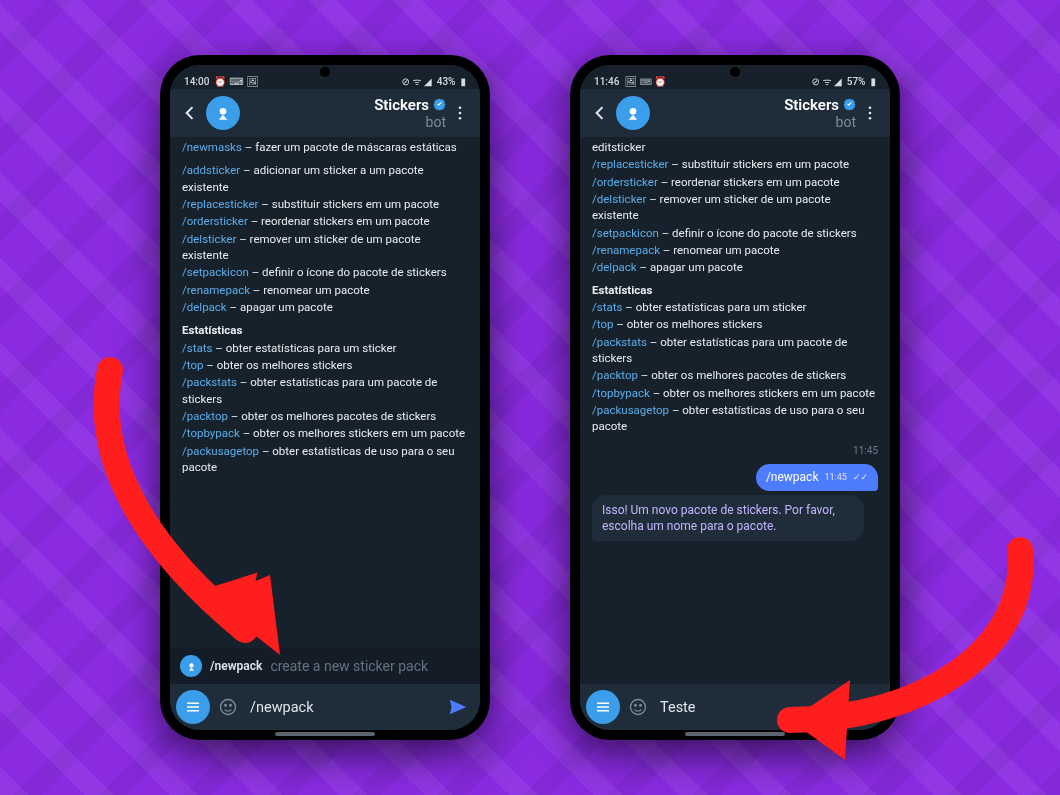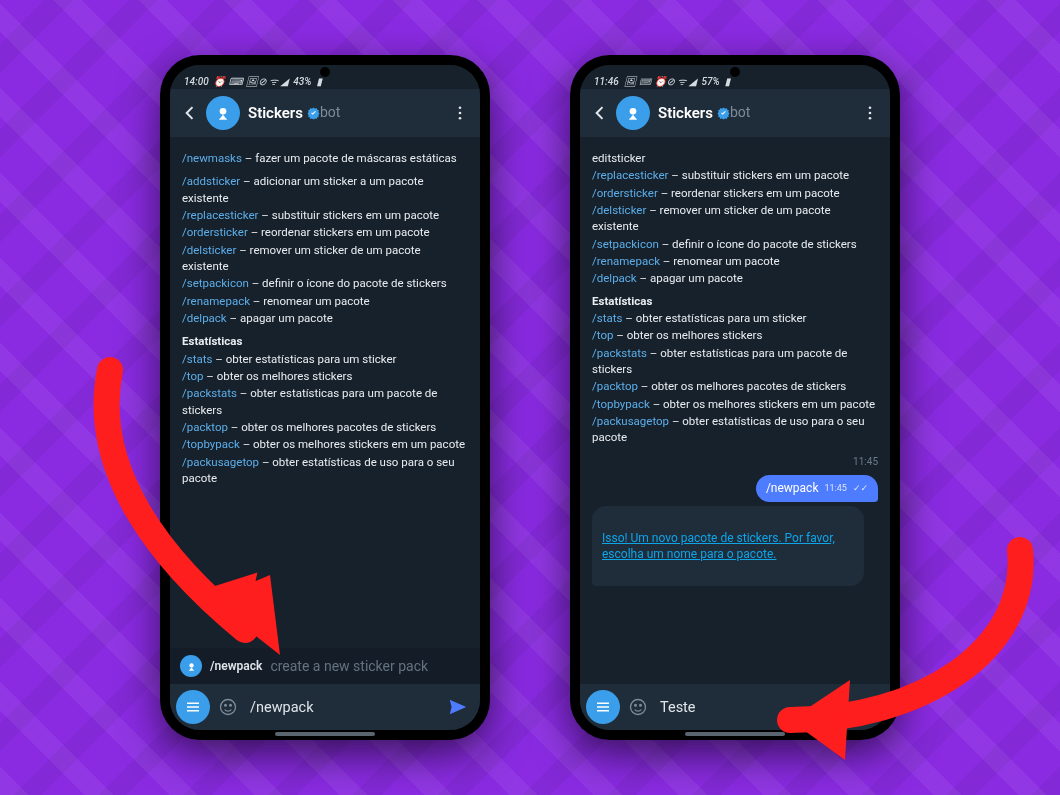--- a/index.html
+++ b/index.html
@@ -16,49 +16,49 @@
   .phone{width:310px;height:665px;background:#000;border-radius:40px;position:relative;
     box-shadow:0 14px 40px rgba(0,0,0,0.6);padding:10px;}
   .phone .screen{width:100%;height:100%;border-radius:30px;overflow:hidden;position:relative;
     background:#17212b;display:flex;flex-direction:column;color:#dfe5ea;font-size:11px;}
   .camera{position:absolute;top:12px;left:50%;transform:translateX(-50%);width:10px;height:10px;
     background:#000;border-radius:50%;z-index:5;}
   .nav-pill{position:absolute;bottom:4px;left:50%;transform:translateX(-50%);width:100px;height:4px;
     background:#5a6570;border-radius:3px;z-index:5;}
   
   .statusbar{height:22px;background:#17212b;color:#d4dbe1;font-size:10px;font-weight:500;
-    display:flex;align-items:flex-end;padding:0 14px 2px;font-style:italic;}
+    display:flex;justify-content:space-between;align-items:flex-end;padding:0 14px 2px;}
   .sb-left,.sb-right{display:flex;align-items:center;gap:5px;}
   .sb-ic{font-size:10px;line-height:1;}
   
   .chat-header{height:48px;background:#1f2c3a;display:flex;align-items:center;padding:0 6px 0 4px;}
   .back{width:32px;height:32px;display:flex;align-items:center;justify-content:center;color:#dfe5ea;}
   .avatar{width:34px;height:34px;border-radius:50%;background:#3a9eeb;display:flex;align-items:center;
     justify-content:center;margin-right:8px;}
   .avatar svg{width:20px;height:20px;fill:#fff;}
-  .title-block{flex:1;display:flex;flex-direction:row;line-height:1.2;}
+  .title-block{flex:1;display:flex;flex-direction:column;line-height:1.2;align-items:flex-end;}
   .title-row{display:flex;align-items:center;gap:4px;}
   .title{font-size:15px;font-weight:600;color:#fff;}
   .verify{width:13px;height:13px;}
   .subtitle{font-size:14px;color:#7d8b99;}
   .menu{width:28px;height:32px;display:flex;align-items:center;justify-content:center;color:#dfe5ea;}
   
   .chat-body{flex:1;overflow:hidden;padding:2px 0 0 0;display:flex;flex-direction:column;}
   .msgwrap{flex:1;padding:0 12px 4px 12px;display:flex;flex-direction:column;font-size:11.5px;line-height:1.42;
-    color:#e9edf1;margin-top:11px;}
+    color:#e9edf1;}
   .cmd{color:#5caeea;}
   .sect{font-weight:700;margin-top:6px;margin-bottom:1px;}
   .line{margin-bottom:1px;}
   .time-right{align-self:flex-end;font-size:10px;color:#6d7b89;margin-top:2px;}
   
   .bubble-sent{align-self:flex-end;background:#4e7cff;color:#fff;border-radius:14px;border-bottom-right-radius:4px;
     padding:5px 10px;margin:6px 0 4px;font-size:12px;display:flex;align-items:center;gap:6px;}
   .bubble-sent .t{font-size:9px;opacity:0.8;}
-  .bubble-recv{align-self:flex-start;background:#1f2c3a;color:#0ea5e9;border-radius:14px;border-bottom-left-radius:4px;
-    padding:24px 10px;max-width:88%;font-size:12px;line-height:1.35;margin-bottom:4px;text-decoration:underline;}
+  .bubble-recv{align-self:flex-start;background:#1f2c3a;color:#c4b5fd;border-radius:14px;border-bottom-left-radius:4px;
+    padding:7px 10px;max-width:88%;font-size:12px;line-height:1.35;margin-bottom:4px;}
   
   .suggest{display:flex;align-items:center;gap:8px;background:#141d27;padding:7px 10px;}
   .sugg-av{width:22px;height:22px;border-radius:50%;background:#3a9eeb;display:flex;align-items:center;justify-content:center;}
   .sugg-av svg{width:13px;height:13px;fill:#fff;}
   .sugg-cmd{font-size:12px;font-weight:600;color:#dfe5ea;}
   .sugg-desc{font-size:14px;color:#64727f;}
   
   .inputbar{height:46px;background:#1f2c3a;display:flex;align-items:center;padding:0 6px;gap:4px;}
   .roundbtn{width:34px;height:34px;border-radius:50%;background:#3a9eeb;display:flex;align-items:center;justify-content:center;}
   .roundbtn svg{width:18px;height:18px;stroke:#fff;stroke-width:2;fill:none;}

